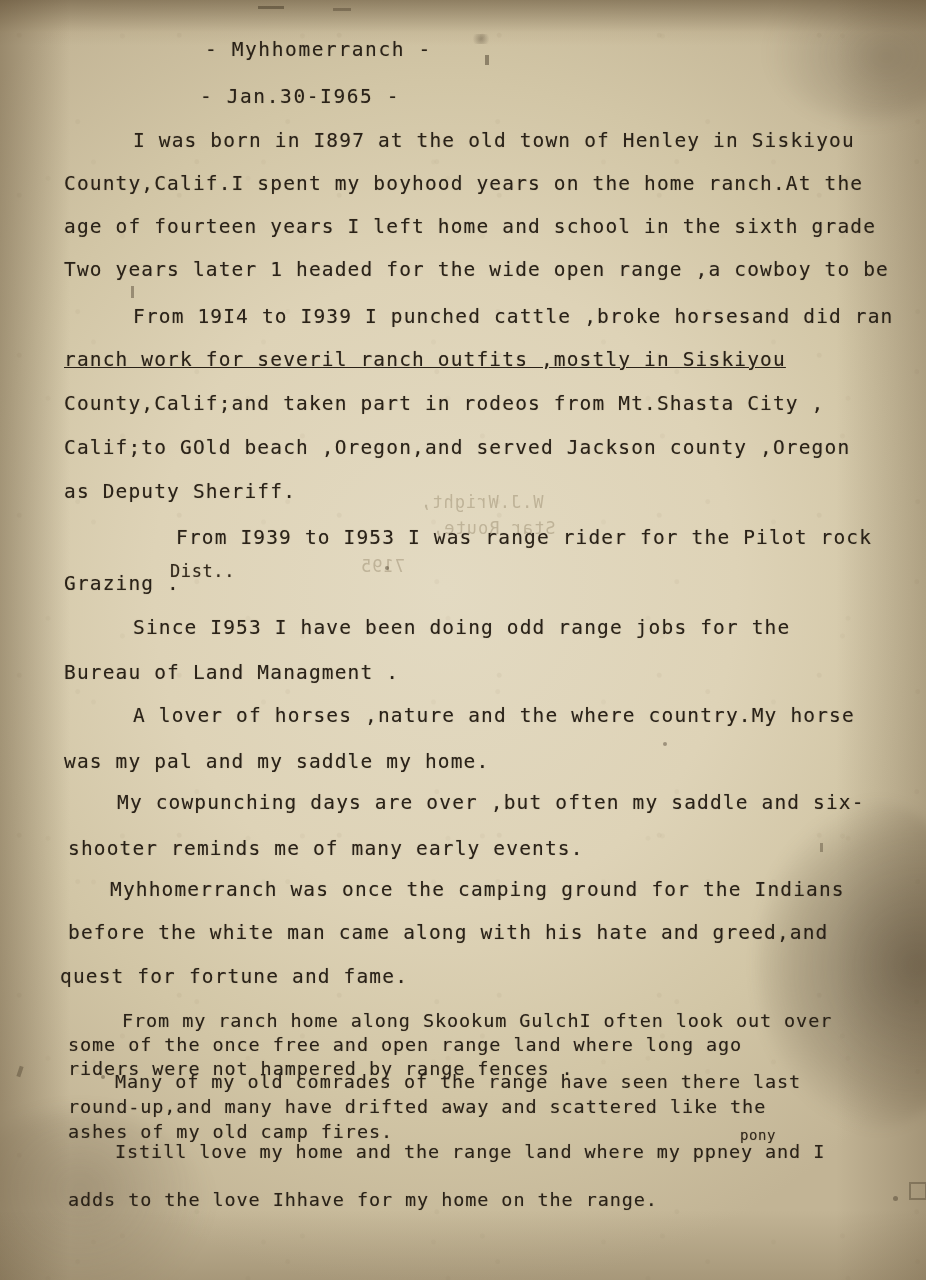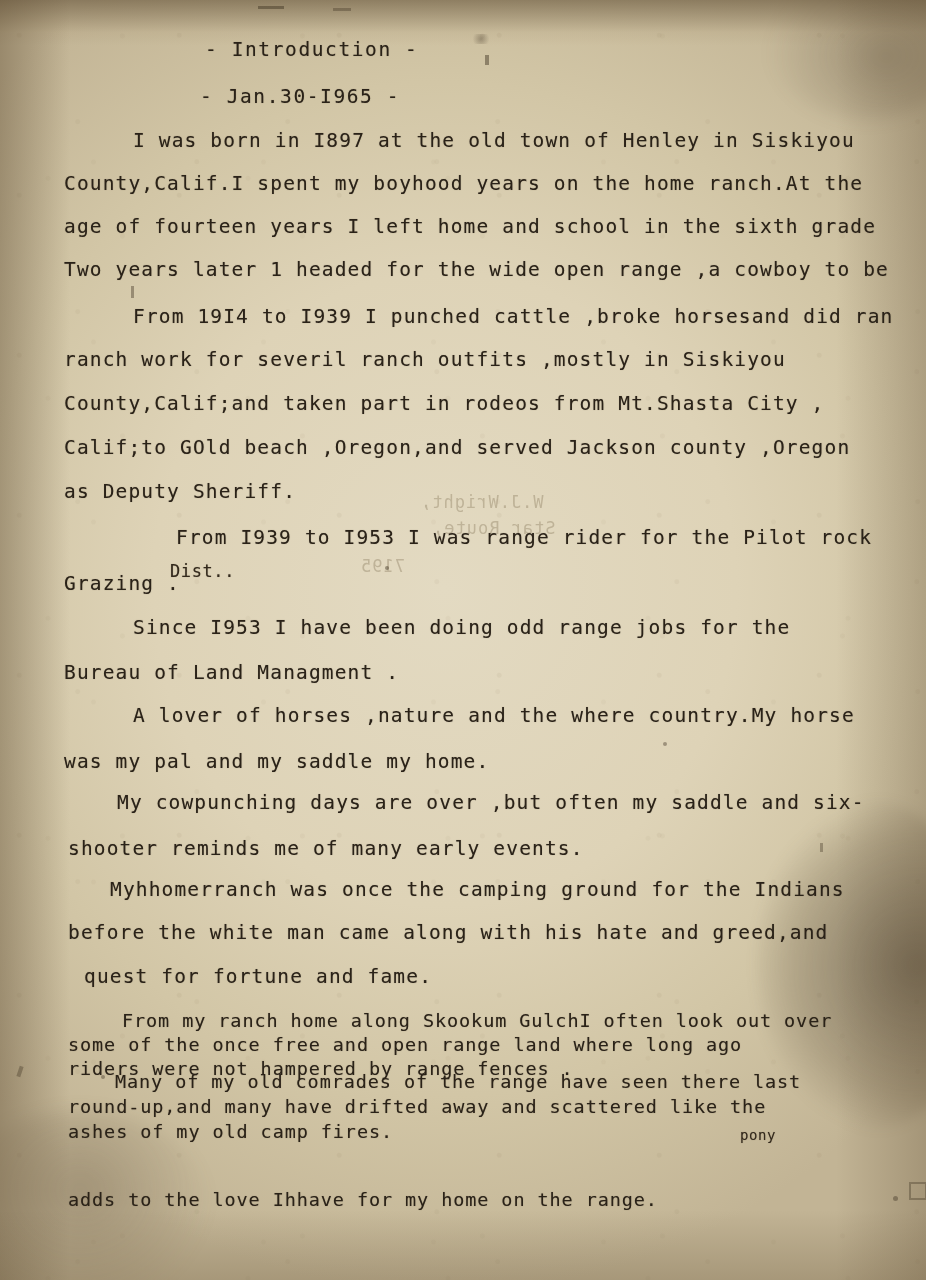--- a/index.html
+++ b/index.html
@@ -153,59 +153,60 @@
   <div class="left-shade"></div>
   <div class="right-shade"></div>
   <div class="bottom-shade"></div>
 
   <div class="ghost" style="left:420px; top:492px; font-size:17px;">W.J.Wright,</div>
   <div class="ghost" style="left:432px; top:518px; font-size:17px;">Star Route,</div>
   <div class="ghost" style="left:360px; top:556px; font-size:17px;">7195</div>
 
   <div class="typed">
 
-    <div class="ln hdr" style="left:205px; top:40px;">- Introduction -</div>
+    <div class="ln hdr" style="left:205px; top:40px;">- Myhhomerranch -</div>
     <div class="ln hdr" style="left:200px; top:87px;">- Jan.30-I965 -</div>
 
     <div class="ln" style="left:133px; top:131px;">I was born in I897 at the old town of Henley in Siskiyou</div>
     <div class="ln" style="left:64px; top:174px;">County,Calif.I spent my boyhood years on the home ranch.At the</div>
     <div class="ln" style="left:64px; top:217px;">age of fourteen years I left home and school in the sixth grade</div>
     <div class="ln" style="left:64px; top:260px;">Two years later 1 headed for the wide open range ,a cowboy to be</div>
 
     <div class="ln" style="left:133px; top:307px;">From 19I4 to I939 I punched cattle ,broke horsesand did ran</div>
-    <div class="ln" style="left:64px; top:350px;">ranch work for severil ranch outfits ,mostly in Siskiyou</div>
+    <div class="ln" style="left:64px; top:350px;text-decoration:underline;">ranch work for severil ranch outfits ,mostly in Siskiyou</div>
     <div class="ln" style="left:64px; top:394px;">County,Calif;and taken part in rodeos from Mt.Shasta City ,</div>
     <div class="ln" style="left:64px; top:438px;">Calif;to GOld beach ,Oregon,and served Jackson county ,Oregon</div>
     <div class="ln" style="left:64px; top:482px;">as Deputy Sheriff.</div>
 
     <div class="ln" style="left:133px; top:528px;margin-left:43px;">From I939 to I953 I was range rider for the Pilot rock</div>
     <div class="ln" style="left:64px; top:574px;">Grazing .</div>
     <div class="sup" style="left:170px; top:561px; font-size:17px;">Dist..</div>
 
     <div class="ln" style="left:133px; top:618px;">Since I953 I have been doing odd range jobs for the</div>
     <div class="ln" style="left:64px; top:663px;">Bureau of Land Managment .</div>
 
     <div class="ln" style="left:133px; top:706px;">A lover of horses ,nature and the where country.My horse</div>
     <div class="ln" style="left:64px; top:752px;">was my pal and my saddle my home.</div>
 
     <div class="ln" style="left:117px; top:793px;">My cowpunching days are over ,but often my saddle and six-</div>
     <div class="ln" style="left:68px; top:839px;">shooter reminds me of many early events.</div>
 
     <div class="ln" style="left:110px; top:880px;">Myhhomerranch was once the camping ground for the Indians</div>
     <div class="ln" style="left:68px; top:923px;">before the white man came along with his hate and greed,and</div>
-    <div class="ln" style="left:84px; top:967px;">quest for fortune and fame.</div>
+    <div class="ln" style="left:60px; top:967px;">quest for fortune and fame.</div>
 
     <div class="ln small" style="left:122px; top:1012px;">From my ranch home along Skookum GulchI often look out over</div>
     <div class="ln small" style="left:68px; top:1036px;">some of the once free and open range land where long ago</div>
     <div class="ln small" style="left:68px; top:1060px;">riders were not hampered by range fences .</div>
 
     <div class="ln small" style="left:115px; top:1073px;">Many of my old comrades of the range have seen there last</div>
     <div class="ln small" style="left:68px; top:1098px;">round-up,and many have drifted away and scattered like the</div>
     <div class="ln small" style="left:68px; top:1123px;">ashes of my old camp fires.</div>
 
+    <div class="ln small" style="left:115px; top:1143px;">Istill love my home and the range land where my ppney and I</div>
     <div class="sup" style="left:740px; top:1127px;">pony</div>
     <div class="ln small" style="left:68px; top:1191px;">adds to the love Ihhave for my home on the range.</div>
 
   </div>
 
   <div class="mark" style="left:258px; top:6px; width:26px; height:3px; background:rgba(60,48,32,0.45);"></div>
   <div class="mark" style="left:333px; top:8px; width:18px; height:3px; background:rgba(60,48,32,0.35);"></div>
   <div class="mark" style="left:470px; top:34px; width:22px; height:10px; background:radial-gradient(circle, rgba(60,48,32,0.35), rgba(0,0,0,0) 70%);"></div>
   <div class="mark" style="left:485px; top:55px; width:4px; height:10px; background:rgba(60,48,32,0.45);"></div>
   <div class="mark" style="left:131px; top:286px; width:3px; height:12px; background:rgba(60,48,32,0.40);"></div>

